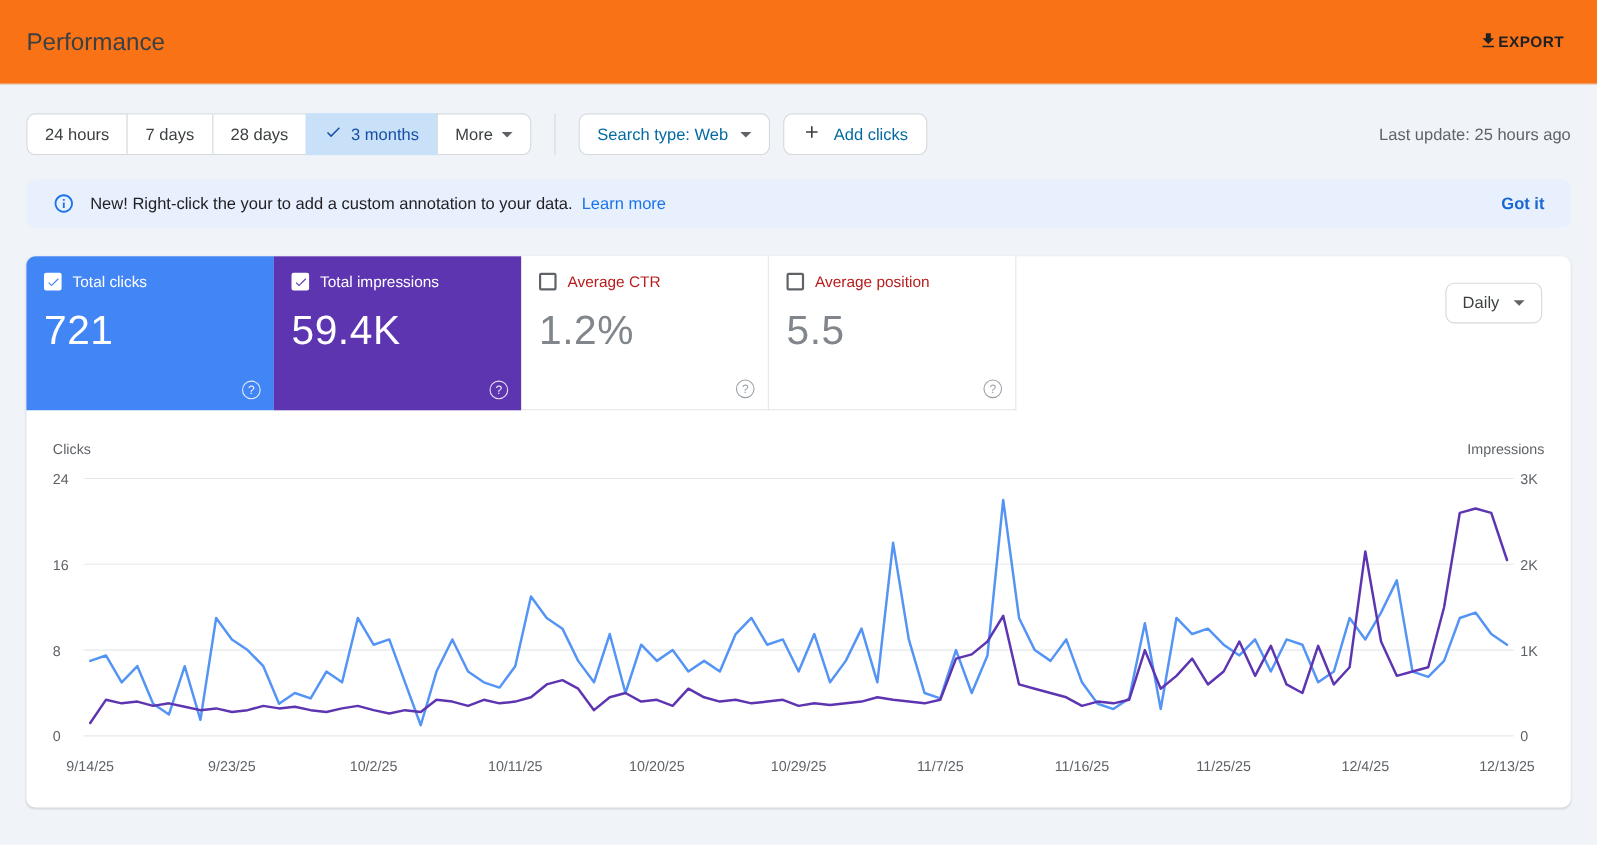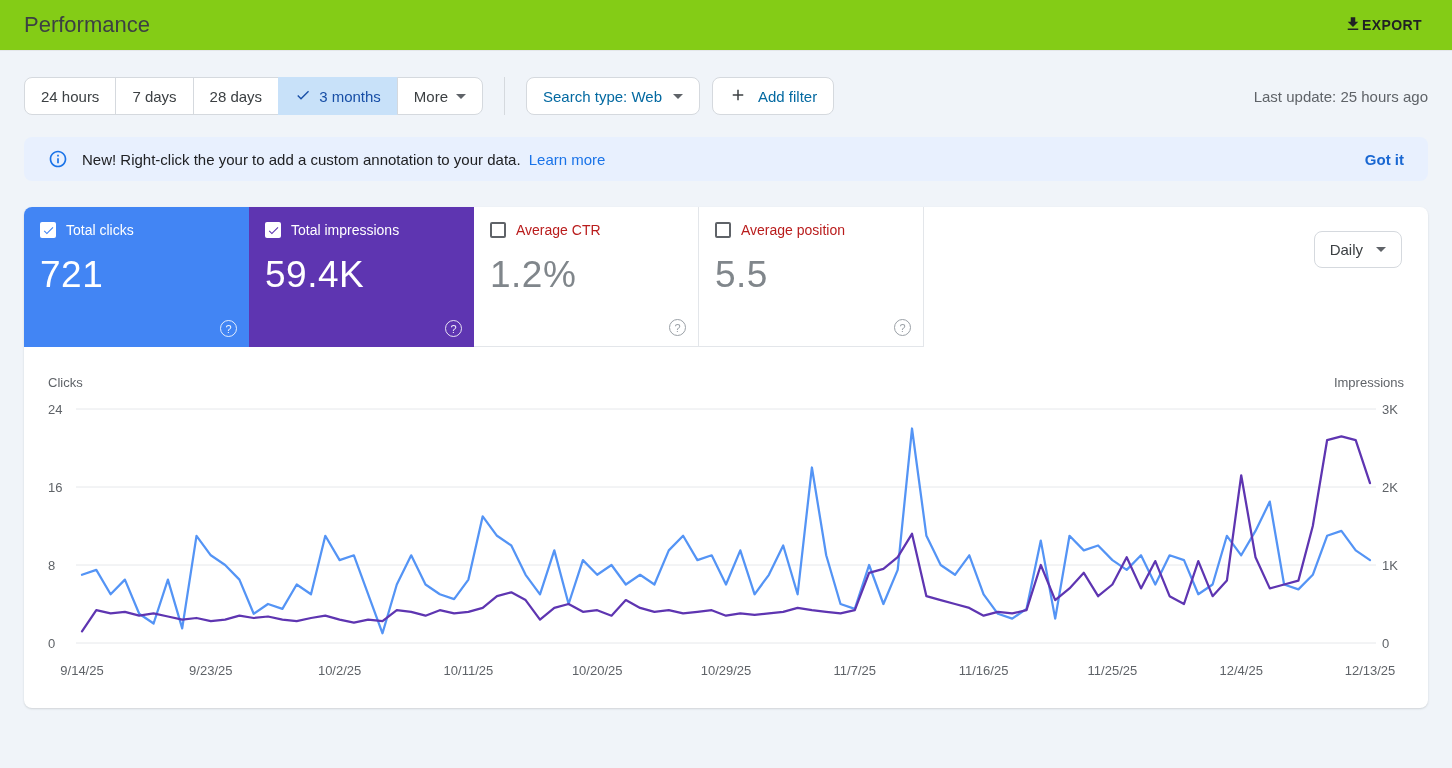--- a/index.html
+++ b/index.html
@@ -5,21 +5,21 @@
   * { box-sizing: border-box; margin: 0; padding: 0; }
   html,body { width:1452px; height:768px; }
   body {
     font-family: "Liberation Sans", sans-serif;
     background: #f0f4f9;
     color: #202124;
     overflow: hidden;
   }
   
   .topbar {
-    height: 51px; background: #84cc16; border-bottom: 1px solid #e4e7eb;
+    height: 77px; background: #f97316; border-bottom: 1px solid #e4e7eb;
     display: flex; align-items: center; justify-content: space-between;
     padding: 0 30px 0 24px;
   }
   .page-title { font-size: 22px; font-weight: 400; color: #3c4043; }
   .export-btn {
     display: flex; align-items: center; 
     background: none; border: none; cursor: pointer;
     font-family: inherit; font-size: 14px; font-weight: 700; letter-spacing: .4px; color: #202124;
   }
   
@@ -140,21 +140,21 @@
   <button class="pill">
     <span>Search type: Web</span>
     <span class="caret"></span>
   </button>
   <button class="pill">
     <span>
       <svg width="18" height="18" viewBox="0 0 24 24" fill="#3c4043">
           <path d="M19 13h-6v6h-2v-6H5v-2h6V5h2v6h6z"></path>
         </svg>
     </span>
-    <span>Add filter</span>
+    <span>Add clicks</span>
   </button>
 
   <span class="last-update">Last update: 25 hours ago</span>
 </div>
 
 <div class="banner">
   <span style="display:flex;">
     <svg width="20" height="20" viewBox="0 0 24 24" fill="#1a73e8">
         <path d="M12 2C6.48 2 2 6.48 2 12s4.48 10 10 10 10-4.48 10-10S17.52 2 12 2zm0 18c-4.41 0-8-3.59-8-8s3.59-8 8-8 8 3.59 8 8-3.59 8-8 8zm-1-13h2v2h-2zm0 4h2v6h-2z"></path>
       </svg>

